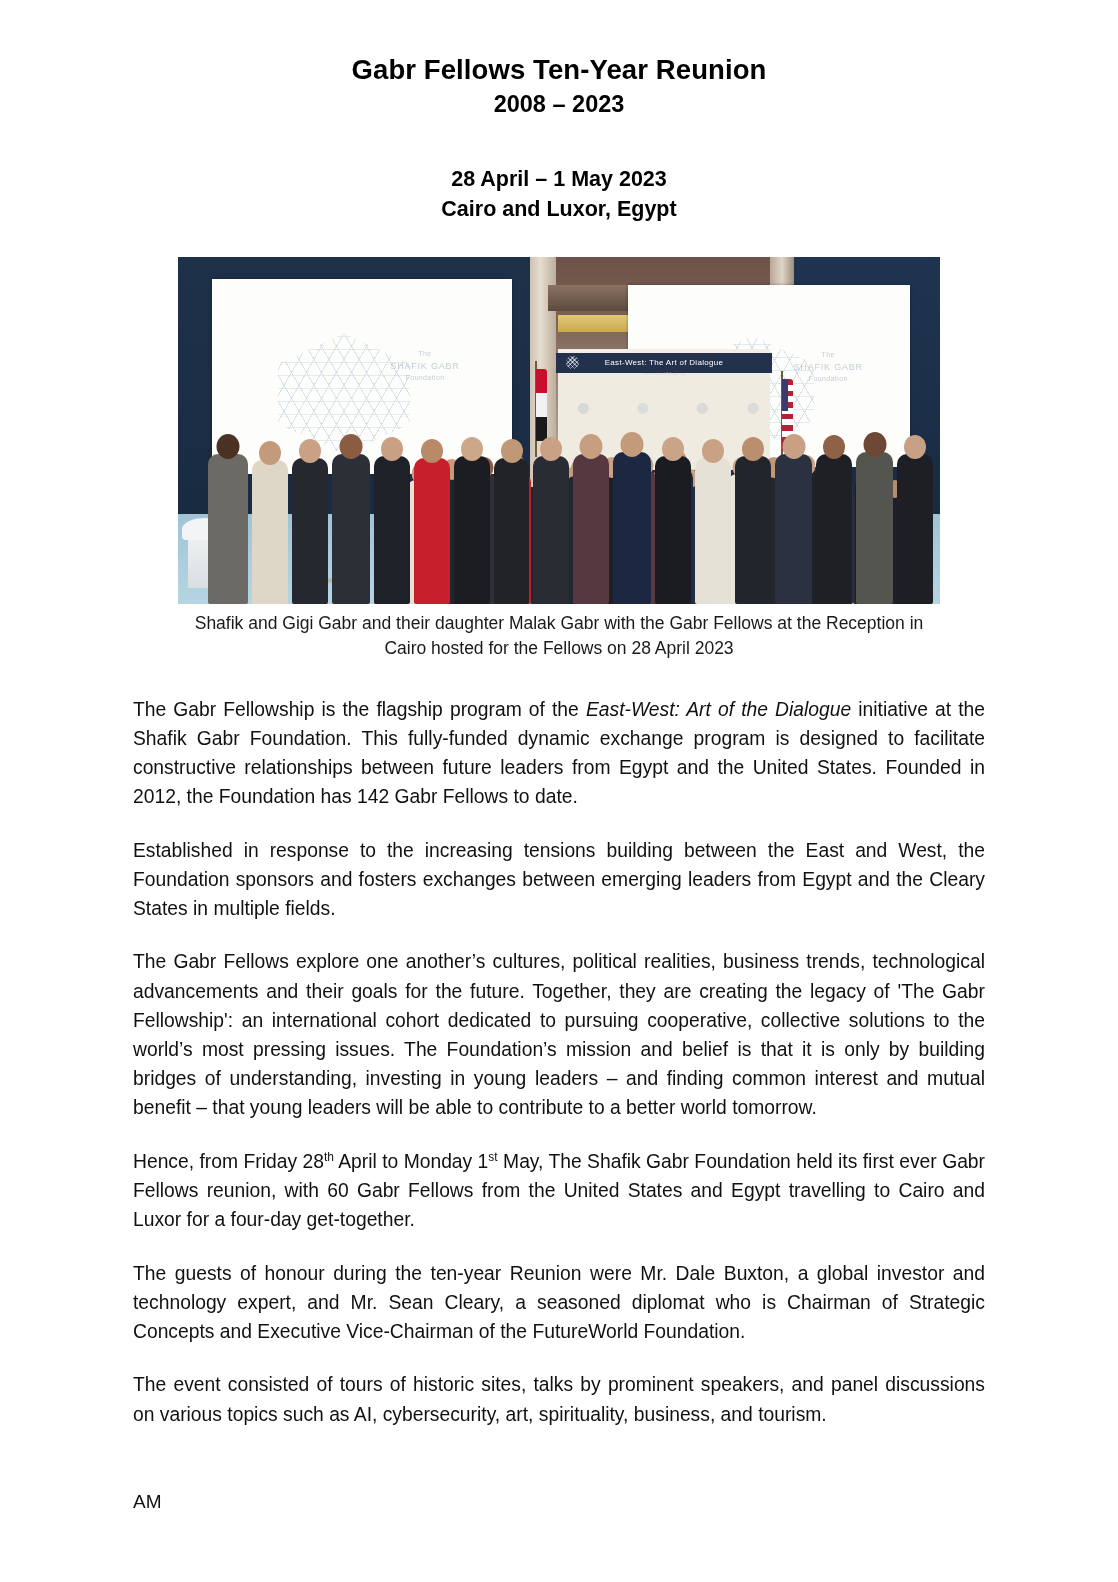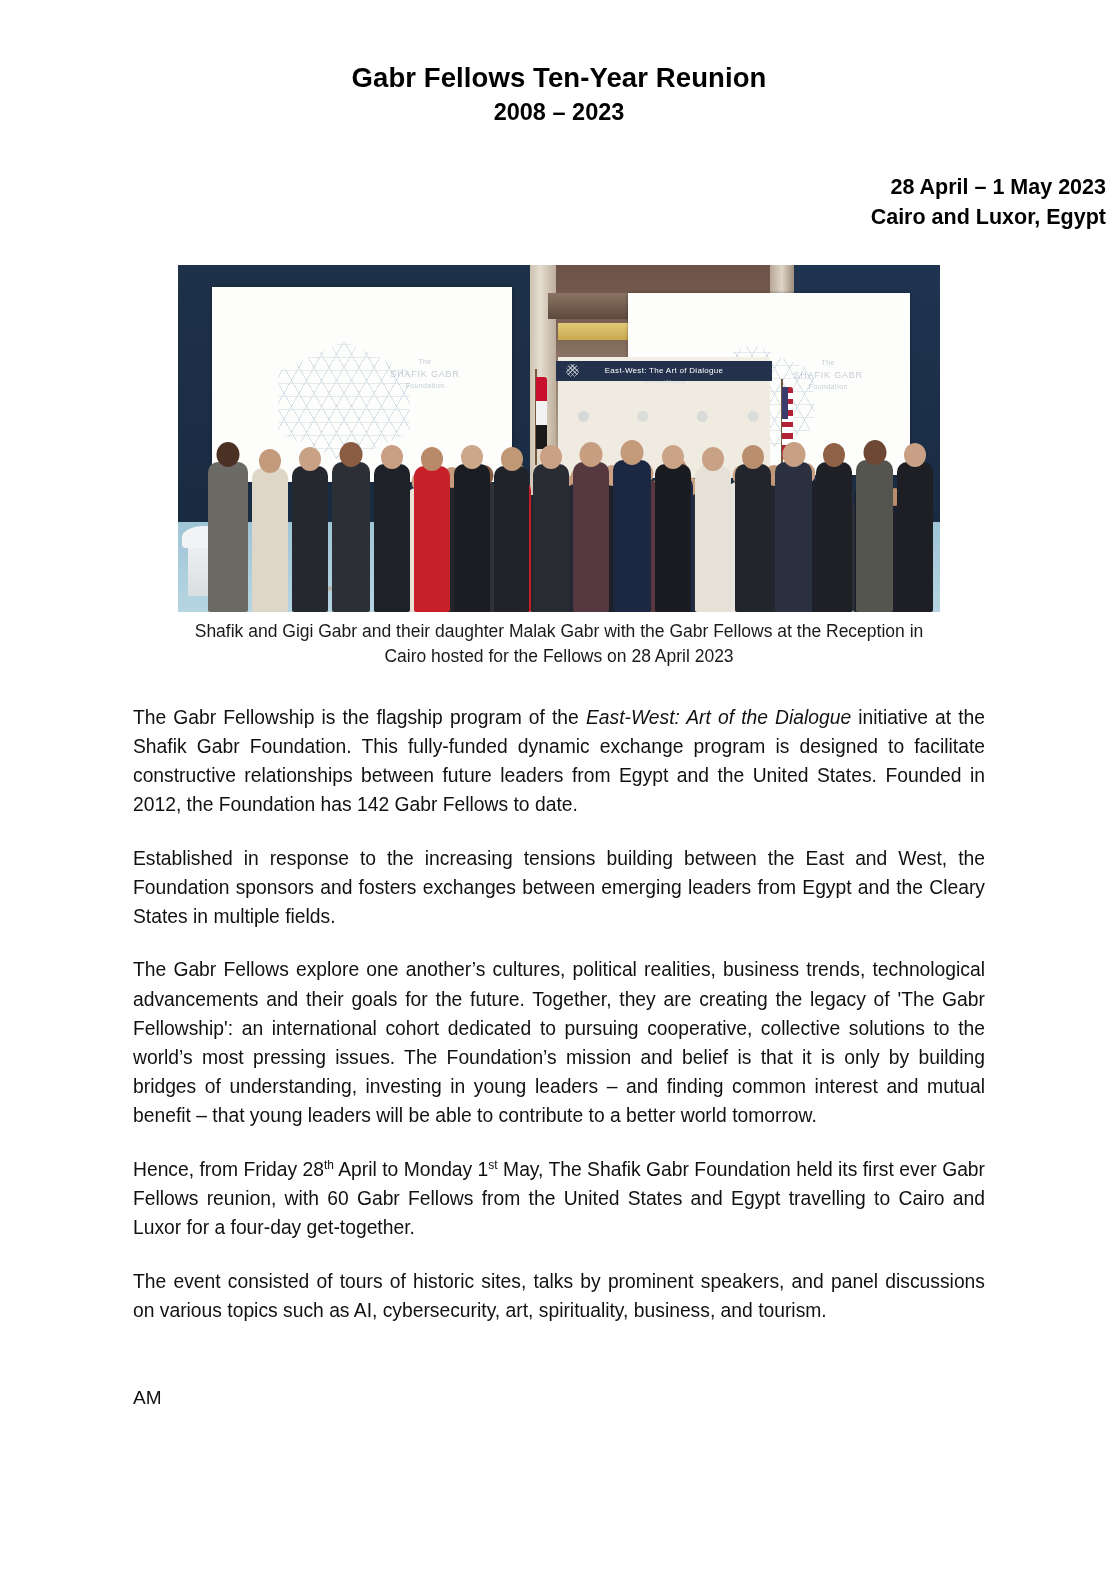--- a/index.html
+++ b/index.html
@@ -12,42 +12,42 @@
     height: 1582px;
     font-family: "Liberation Sans", sans-serif;
     color: #000000;
     position: relative;
     overflow: hidden;
   }
   .page {
     width: 1118px;
     height: 1582px;
     box-sizing: border-box;
-    padding: 12px;
+    padding: 4px;
     position: relative;
   }
 
   
   .title-block {
     text-align: center;
     padding-top: 48px;
   }
   .main-title {
     font-size: 27.5px;
     font-weight: bold;
     letter-spacing: 0.1px;
     line-height: 1.33;
   }
   .sub-title {
     font-size: 23.5px;
     font-weight: bold;
     line-height: 1.33;
   }
   .date-block {
-    text-align: right;
+    text-align: center;
     margin-top: 44px;
   }
   .date-line {
     font-size: 21.5px;
     font-weight: bold;
     line-height: 1.42;
   }
   .place-line {
     font-size: 21.5px;
     font-weight: bold;
@@ -554,19 +554,20 @@
   <div class="body">
 
     <p class="para"><span>The Gabr Fellowship is the flagship program of the </span><i>East-West: Art of the Dialogue</i><span> initiative at the Shafik Gabr Foundation. This fully-funded dynamic exchange program is designed to facilitate constructive relationships between future leaders from Egypt and the United States. Founded in 2012, the Foundation has 142 Gabr Fellows to date.</span></p>
 
     <p class="para">Established in response to the increasing tensions building between the East and West, the Foundation sponsors and fosters exchanges between emerging leaders from Egypt and the Cleary States in multiple fields.</p>
 
     <p class="para">The Gabr Fellows explore one another’s cultures, political realities, business trends, technological advancements and their goals for the future. Together, they are creating the legacy of 'The Gabr Fellowship': an international cohort dedicated to pursuing cooperative, collective solutions to the world’s most pressing issues. The Foundation’s mission and belief is that it is only by building bridges of understanding, investing in young leaders – and finding common interest and mutual benefit – that young leaders will be able to contribute to a better world tomorrow.</p>
 
     <p class="para"><span>Hence, from Friday 28</span><sup>th</sup><span> April to Monday 1</span><sup>st</sup><span> May, The Shafik Gabr Foundation held its first ever Gabr Fellows reunion, with 60 Gabr Fellows from the United States and Egypt travelling to Cairo and Luxor for a four-day get-together.</span></p>
 
+    <p class="para">The guests of honour during the ten-year Reunion were Mr. Dale Buxton, a global investor and technology expert, and Mr. Sean Cleary, a seasoned diplomat who is Chairman of Strategic Concepts and Executive Vice-Chairman of the FutureWorld Foundation.</p>
 
     <p class="para">The event consisted of tours of historic sites, talks by prominent speakers, and panel discussions on various topics such as AI, cybersecurity, art, spirituality, business, and tourism.</p>
   </div>
 
   <div class="footer">AM</div>
 
 </div>
 
 </body></html>

